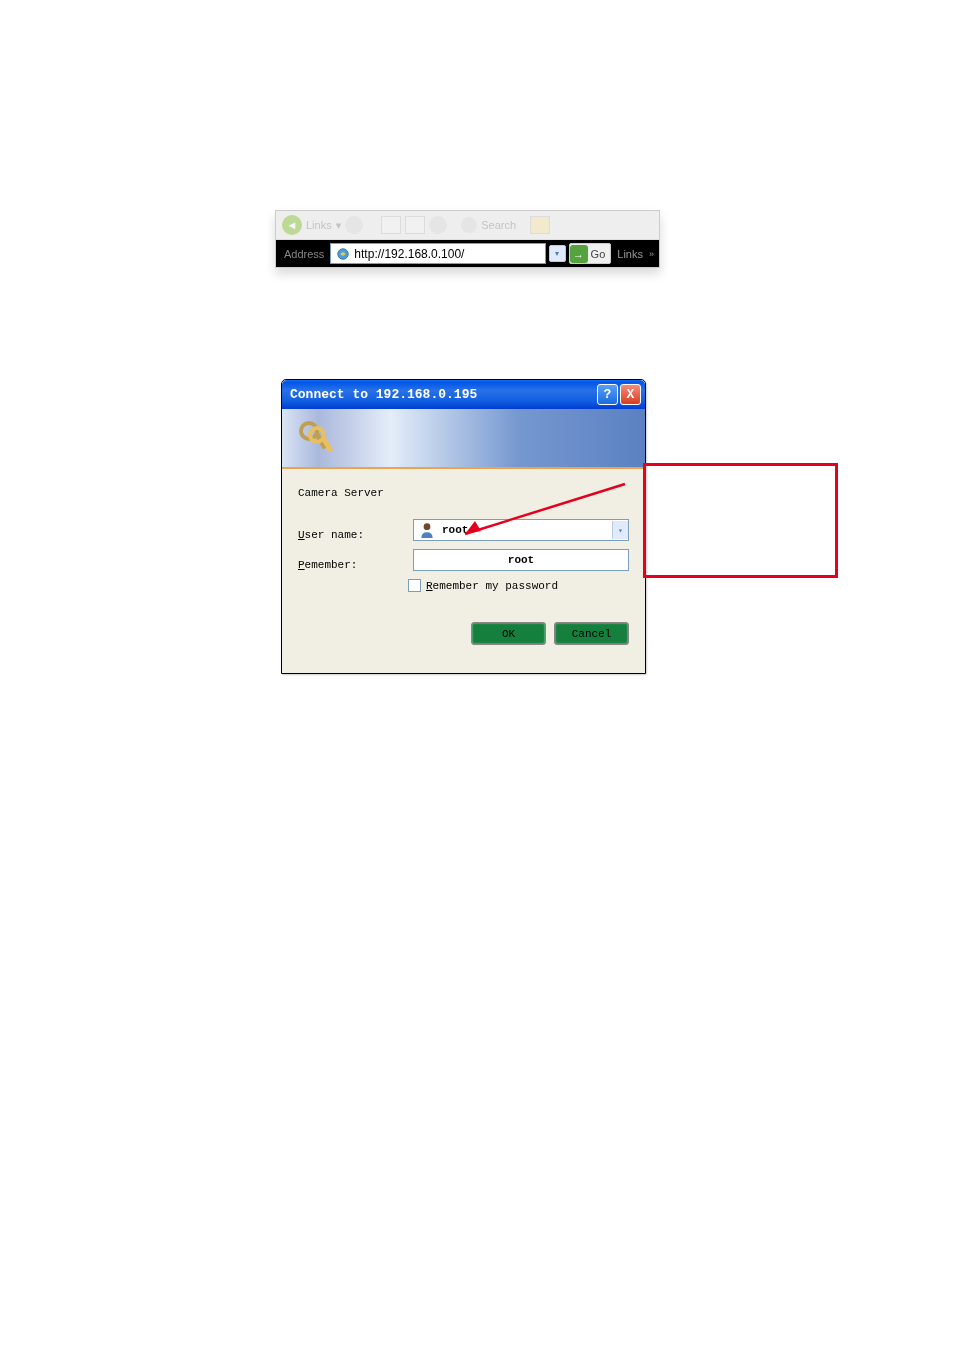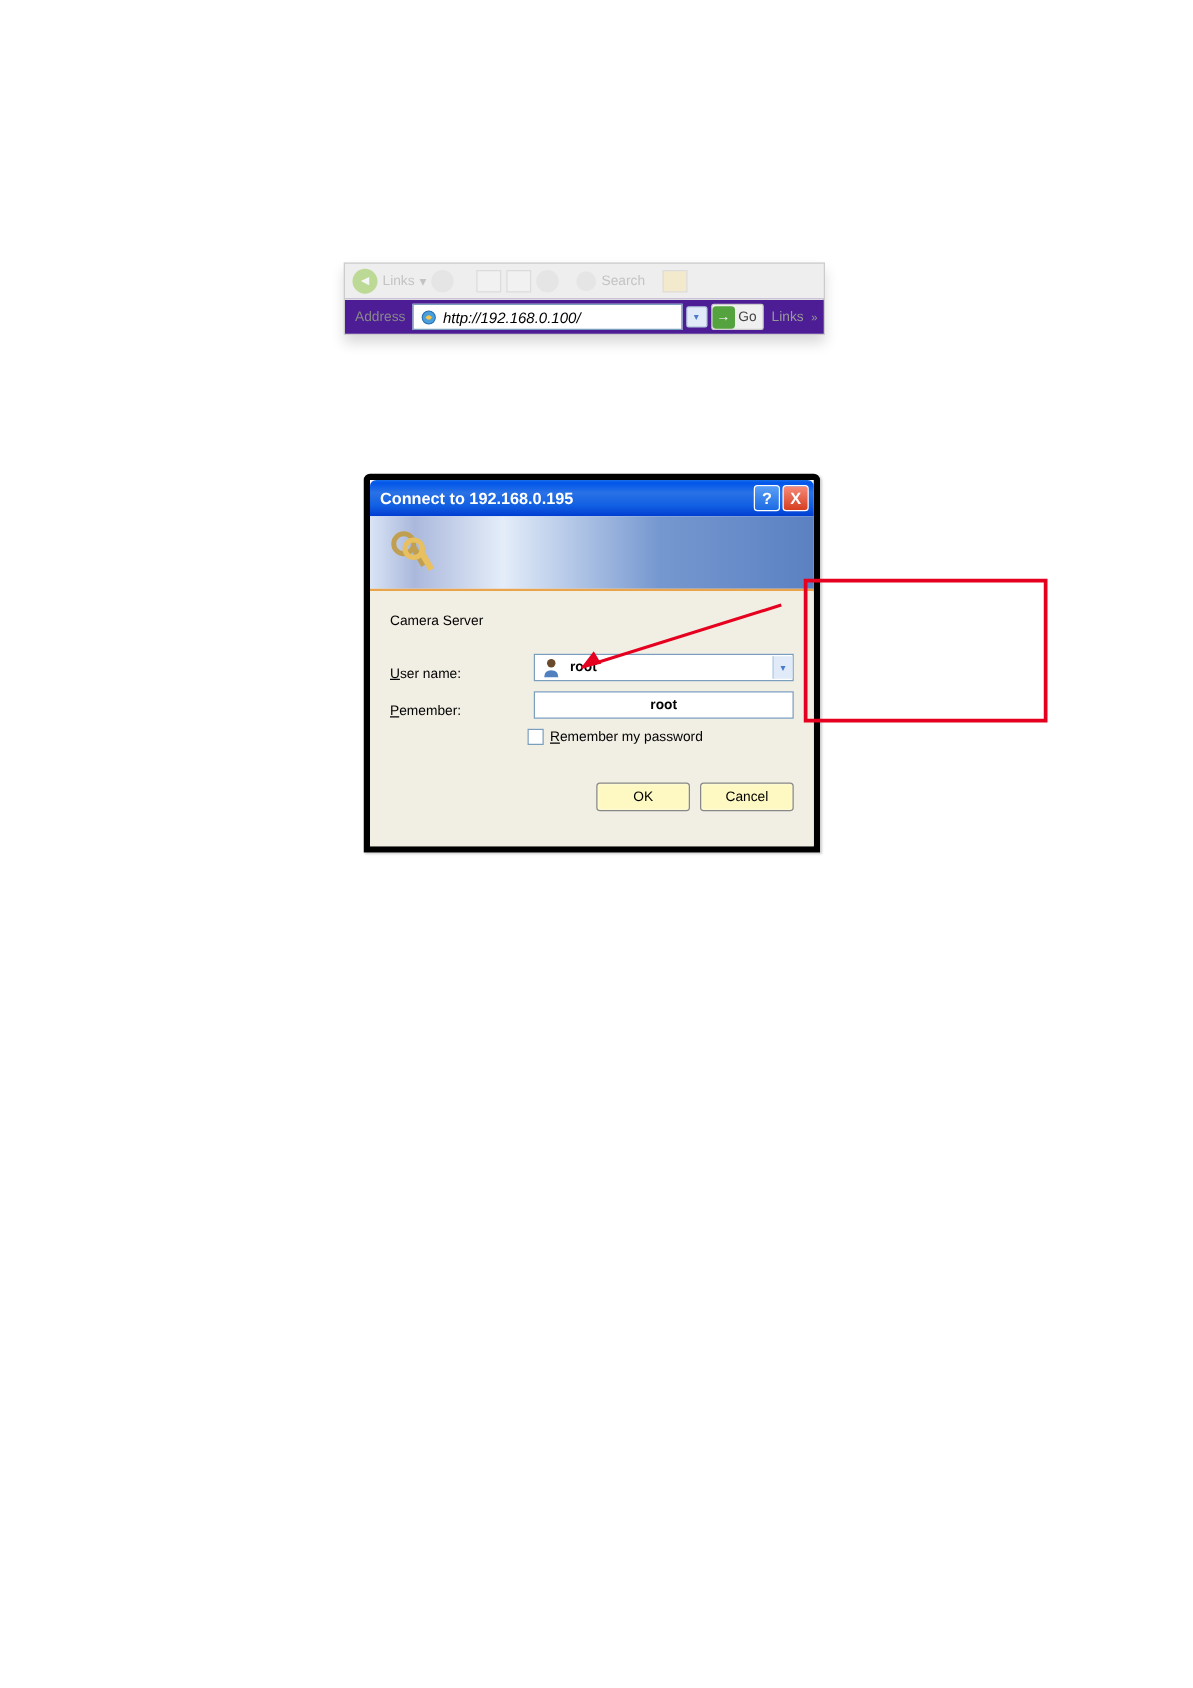--- a/index.html
+++ b/index.html
@@ -50,33 +50,32 @@
     .search-icon-faded {
       width: 16px; height: 16px; border-radius: 50%;
       background: #ddd;
     }
     
     .toolbar-row2 {
       display: flex;
       align-items: center;
       padding: 3px 5px;
       gap: 3px;
-      background: #4c1d95;
+      background: #000000;
       border-top: 1px solid #ddd;
     }
     .address-label { font-size: 11px; color: #888; padding: 0 3px; }
     .address-input-wrap {
       display: flex;
       align-items: center;
       background: #fff;
       border: 1px solid #7b9ebd;
       padding: 2px 4px;
       flex: 1;
       height: 21px;
-      font-style: italic;
     }
     .ie-icon {
       width: 15px; height: 15px;
       margin-right: 4px;
       display: flex; align-items: center; justify-content: center;
     }
     .ie-icon svg { width: 14px; height: 14px; }
     .address-url { font-size: 12px; color: #000; flex: 1; }
     .dropdown-arrow-btn {
       width: 17px; height: 17px;
@@ -105,26 +104,27 @@
       font-size: 11px;
     }
     .go-label { font-size: 11px; color: #444; }
     .links-label { font-size: 11px; color: #999; padding: 0 3px; }
     .chevron-right { font-size: 9px; color: #999; }
     
     
     .dialog-container {
       position: absolute;
       top: 379px;
-      left: 291px;
+      left: 281px;
       width: 365px;
-      border: 5px solid #000000;
+      border: 1px solid #000000;
       border-radius: 5px 5px 0 0;
       overflow: visible;
       box-shadow: 1px 1px 2px rgba(0,0,0,0.2);
+      font-family: Liberation Mono, monospace;
     }
     .titlebar {
       background: linear-gradient(to bottom, #1a6fe8 0%, #0055ea 8%, #2971e5 35%, #1260e3 70%, #003dd1 100%);
       height: 29px;
       display: flex;
       align-items: center;
       padding: 0 4px;
       border-radius: 5px 5px 0 0;
     }
     .titlebar-text {
@@ -233,21 +233,21 @@
     }
     .checkbox-label { font-size: 11px; color: #000; }
     .checkbox-label u { text-decoration: underline; }
     .button-row {
       display: flex;
       justify-content: flex-end;
       gap: 8px;
     }
     .dialog-btn {
       width: 75px; height: 23px;
-      background: #fef9c3;
+      background: #15803d;
       border: 1px solid #888;
       border-radius: 3px;
       font-size: 11px;
       display: flex; align-items: center; justify-content: center;
       box-shadow: inset 0 0 2px rgba(255,255,255,0.8);
     }
     
     
     .red-arrow-svg {
       position: absolute;

